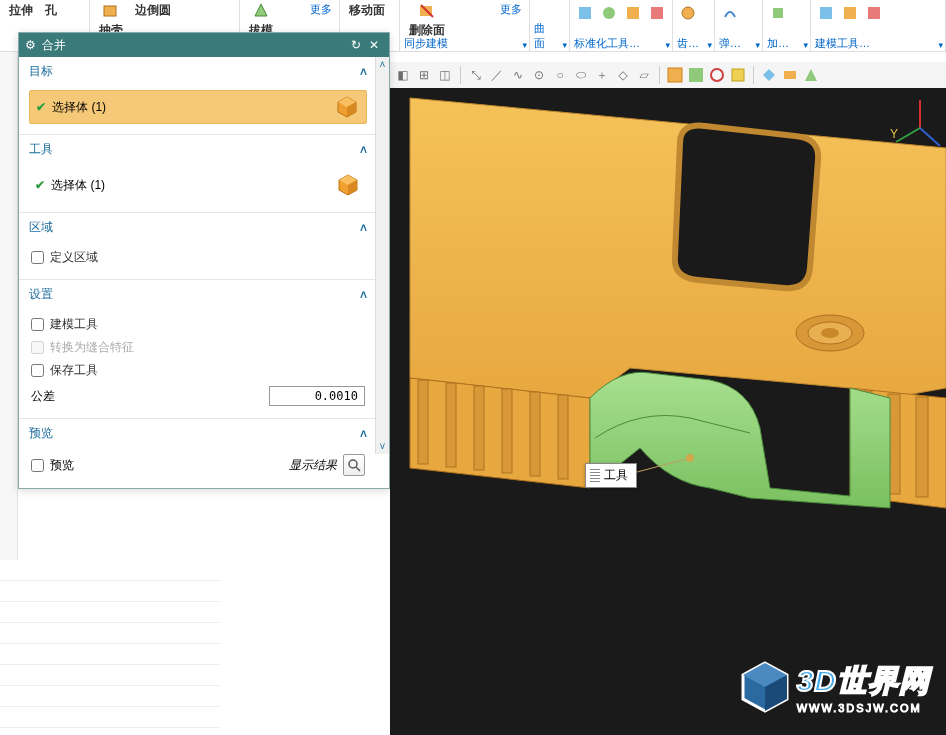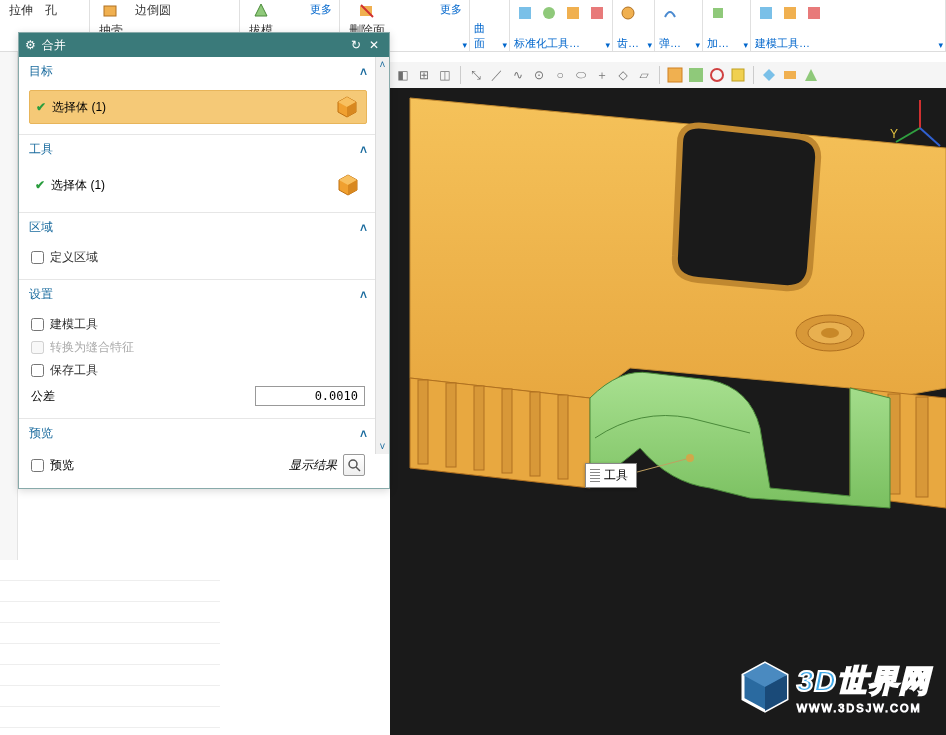--- a/index.html
+++ b/index.html
@@ -1,20 +1,20 @@
 <!DOCTYPE html>
 <html><head>
 <meta charset="utf-8">
 <style>
 * { box-sizing: border-box; margin: 0; padding: 0; font-family: "Microsoft YaHei", sans-serif; font-size: 12px; }
 body { width: 946px; height: 735px; background: #fff; overflow: hidden; position: relative; }
 
 
 .ribbon { display: flex; height: 52px; border-bottom: 1px solid #ddd; overflow: hidden; }
-.rib-item { display: flex; flex-direction: column; align-items: center; justify-content: flex-end; padding: 2px 6px; color: #333; gap: 2px; }
+.rib-item { display: flex; flex-direction: column; align-items: center; justify-content: flex-end; padding: 2px 6px; color: #333; gap: 2px; font-weight: bold; }
 .rib-item .rico { width: 18px; height: 18px; }
 .rib-more { color: #0066cc; font-size: 11px; margin-left: auto; padding: 2px 4px; align-self: flex-start; }
 .rib-group { display: flex; align-items: flex-start; border-right: 1px solid #e0e0e0; padding: 0 3px; height: 52px; position: relative; }
 .rib-group-lbl { position: absolute; bottom: 1px; left: 4px; right: 14px; color: #0066cc; font-size: 11px; text-align: left; }
 .rib-drop { position: absolute; bottom: 2px; right: 2px; color: #0066cc; font-size: 9px; }
 .rib-btn { width: 22px; height: 22px; margin: 2px 1px; display: flex; align-items: center; justify-content: center; }
 .rib-btn svg { width: 16px; height: 16px; }
 
 
 .toolbar2 { position: absolute; left: 390px; top: 62px; right: 0; height: 26px; display: flex; align-items: center; gap: 3px; padding: 0 4px; background: #f5f5f5; }
@@ -35,21 +35,21 @@
 .sel-row { display: flex; align-items: center; height: 34px; padding: 0 6px; border-radius: 2px; }
 .sel-row.highlight { background: #f5c977; border: 1px solid #e8b55a; }
 .sel-row .chk { color: #2a9d3e; font-weight: bold; margin-right: 6px; }
 .sel-row .txt { flex: 1; }
 .sel-row .cube { width: 26px; height: 26px; }
 .chkrow { display: flex; align-items: center; gap: 6px; padding: 3px 2px; color: #333; }
 .chkrow input { width: 13px; height: 13px; }
 .chkrow.dis { color: #aaa; }
 .tol-row { display: flex; align-items: center; padding: 4px 2px 2px; }
 .tol-row .lbl { flex: 0 0 auto; }
-.tol-row input { margin-left: auto; width: 110px; text-align: right; padding: 2px 6px; border: 1px solid #999; font-family: monospace; }
+.tol-row input { margin-left: auto; width: 96px; text-align: right; padding: 2px 6px; border: 1px solid #999; font-family: monospace; }
 .prev-row { display: flex; align-items: center; padding: 2px; gap: 6px; }
 .prev-row .rlbl { margin-left: auto; font-style: italic; }
 .prev-row .mag { width: 22px; height: 22px; border: 1px solid #999; border-radius: 2px; display:flex; align-items:center; justify-content:center; background: linear-gradient(#fff,#eee); }
 .dlg-foot { display: flex; justify-content: flex-end; gap: 8px; padding: 8px 10px; background: #f4f4f4; border-top: 1px solid #ddd; }
 .btn { min-width: 64px; padding: 4px 10px; border: 1px solid #999; background: linear-gradient(#fff,#e8e8e8); cursor:pointer; }
 .btn.primary { background: #cfe7ef; border-color: #7fb8cc; }
 .side-strip { position: absolute; right: 0; top: 24px; bottom: 34px; width: 14px; background: #f0f0f0; border-left: 1px solid #ddd; }
 .side-strip .up { position:absolute; top:2px; left:2px; right:2px; text-align:center; color:#1a6b9e; font-size:10px;}
 .side-strip .dn { position:absolute; bottom:2px; left:2px; right:2px; text-align:center; color:#1a6b9e; font-size:10px;}
 
@@ -95,20 +95,25 @@
       </div>
   </div>
   <div class="rib-group" style="flex:0 0 100px">
     <div class="rib-item">
       <svg class="rico">
           <path d="M3 14 L9 2 L15 14 Z" fill="#8fc97a" stroke="#4a8a3a"></path>
         </svg>
       <span>拔模</span>
     </div>
     <span class="rib-more">更多</span>
+  </div>
+  <div class="rib-group" style="flex:0 0 60px">
+    <div class="rib-item">
+        <span>移动面</span>
+      </div>
   </div>
   <div class="rib-group" style="flex:0 0 130px">
     <div class="rib-item">
       <svg class="rico">
           <rect x="2" y="4" width="12" height="10" fill="#f0b050"></rect>
           <line x1="3" y1="3" x2="15" y2="15" stroke="#d03030" stroke-width="2"></line>
         </svg>
       <span>删除面</span>
     </div>
     <span class="rib-more">更多</span>

